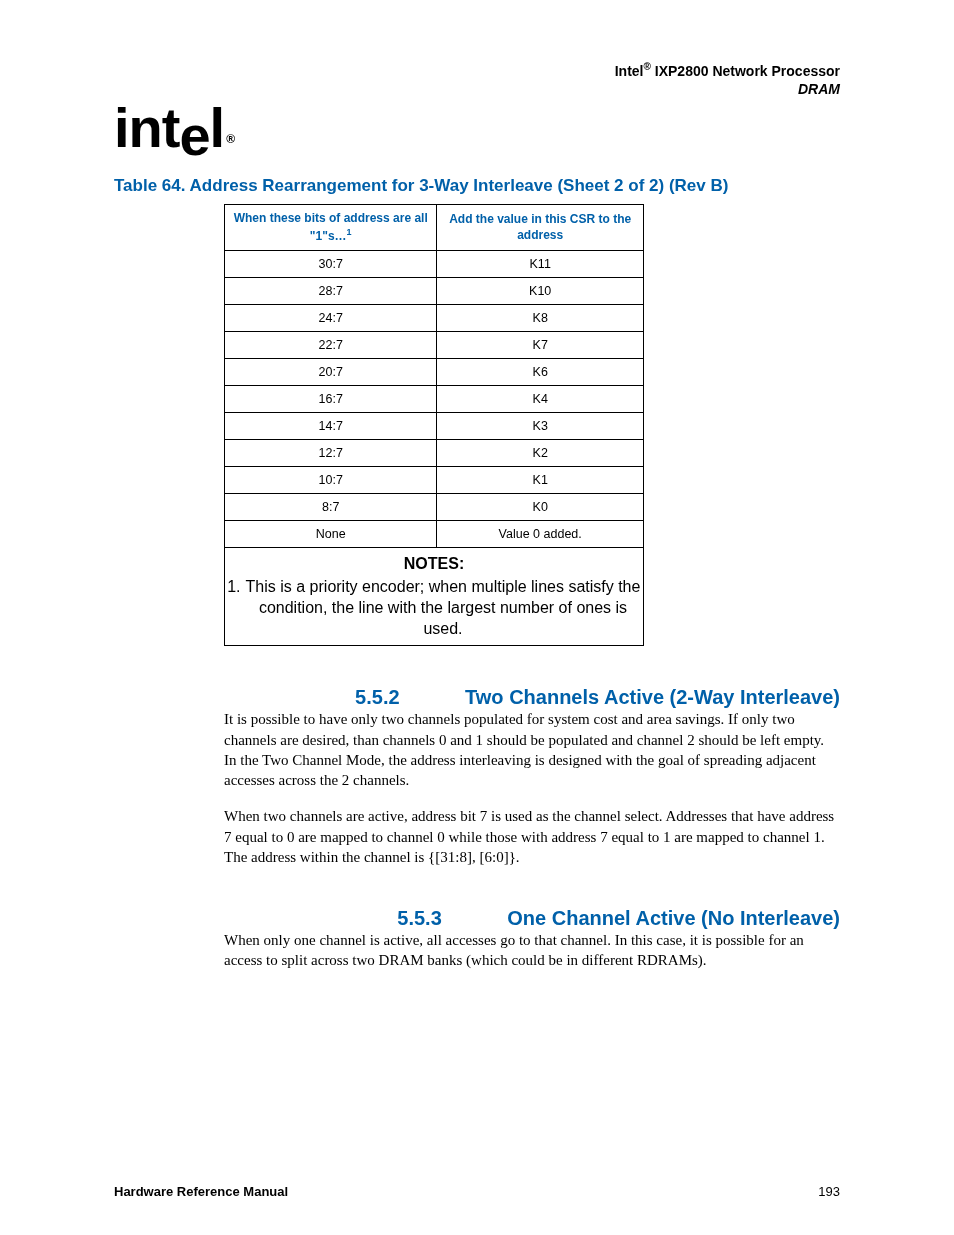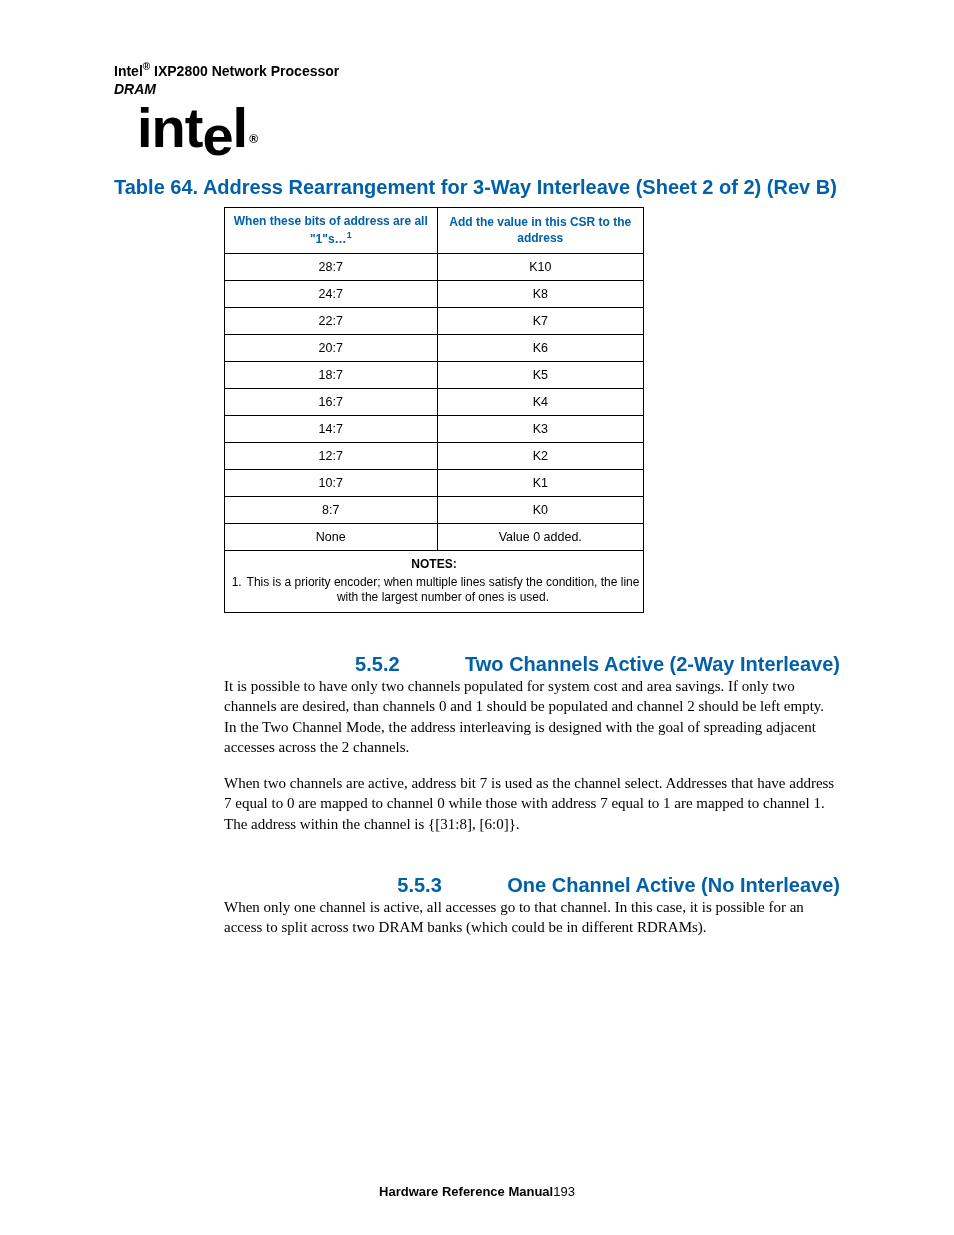--- a/index.html
+++ b/index.html
@@ -11,56 +11,56 @@
     width: 954px;
     height: 1235px;
     box-sizing: border-box;
     position: relative;
   }
   .page {
     padding: 60px 114px 0 114px;
     box-sizing: border-box;
   }
   .header-right {
+    text-align: right;
     font-family: Arial, Helvetica, sans-serif;
     font-weight: bold;
     font-size: 14px;
     line-height: 1.3;
     margin-bottom: 8px;
   }
   .header-right sup { font-size: 10px; }
   .logo-row {
     position: relative;
     height: 60px;
   }
   .intel-logo {
     font-family: Arial, Helvetica, sans-serif;
     font-weight: 900;
     font-size: 56px;
     letter-spacing: -1px;
     position: relative;
     display: inline-block;
     line-height: 0.8;
-    margin-left: 23px;
   }
   .intel-e-drop {
     display: inline-block;
     transform: translateY(8px);
   }
   .intel-reg {
     font-size: 12px;
     vertical-align: baseline;
     position: relative;
     top: -4px;
     left: 2px;
   }
   .table-caption {
     font-family: Arial, Helvetica, sans-serif;
     font-weight: bold;
-    font-size: 20px;
+    font-size: 17px;
     color: #0060a9;
     margin: 10px 0 8px 0;
   }
   table.data {
     border-collapse: collapse;
     width: 420px;
     margin-left: 110px;
     font-family: Arial, Helvetica, sans-serif;
     font-size: 12.5px;
   }
@@ -75,21 +75,21 @@
     font-size: 12px;
     line-height: 1.3;
   }
   table.data th sup {
     font-size: 9px;
     color: #0060a9;
   }
   .notes-row td {
     text-align: left;
     padding: 6px 8px 8px 8px;
-    font-size: 12px;
+    font-size: 16px;
     line-height: 1.3;
   }
   .notes-row strong {
     font-weight: bold;
   }
   .notes-row ol {
     margin: 2px 0 0 0;
     padding-left: 18px;
   }
   .section {
@@ -112,21 +112,21 @@
     font-size: 15px;
     line-height: 1.35;
   }
   .body-text p { margin: 0 0 16px 0; }
   .footer {
     position: absolute;
     bottom: 36px;
     left: 114px;
     right: 114px;
     display: flex;
-    justify-content: center;
+    justify-content: space-between;
     font-family: Arial, Helvetica, sans-serif;
     font-size: 13px;
   }
   .footer .left { font-weight: bold; }
 </style>
 </head>
 <body>
 
 <div class="page">
 
@@ -148,38 +148,38 @@
     <thead>
       <tr>
         <th>
           <span>When these bits of address are all "1"s…</span><sup>1</sup>
         </th>
         <th>Add the value in this CSR to the address</th>
       </tr>
     </thead>
     <tbody id="table-body">
         <tr>
+          <td>30:7</td>
+          <td>K11</td>
+        </tr>
+        <tr>
           <td>28:7</td>
           <td>K10</td>
         </tr>
         <tr>
           <td>24:7</td>
           <td>K8</td>
         </tr>
         <tr>
           <td>22:7</td>
           <td>K7</td>
         </tr>
         <tr>
           <td>20:7</td>
           <td>K6</td>
-        </tr>
-        <tr>
-          <td>18:7</td>
-          <td>K5</td>
         </tr>
         <tr>
           <td>16:7</td>
           <td>K4</td>
         </tr>
         <tr>
           <td>14:7</td>
           <td>K3</td>
         </tr>
         <tr>

